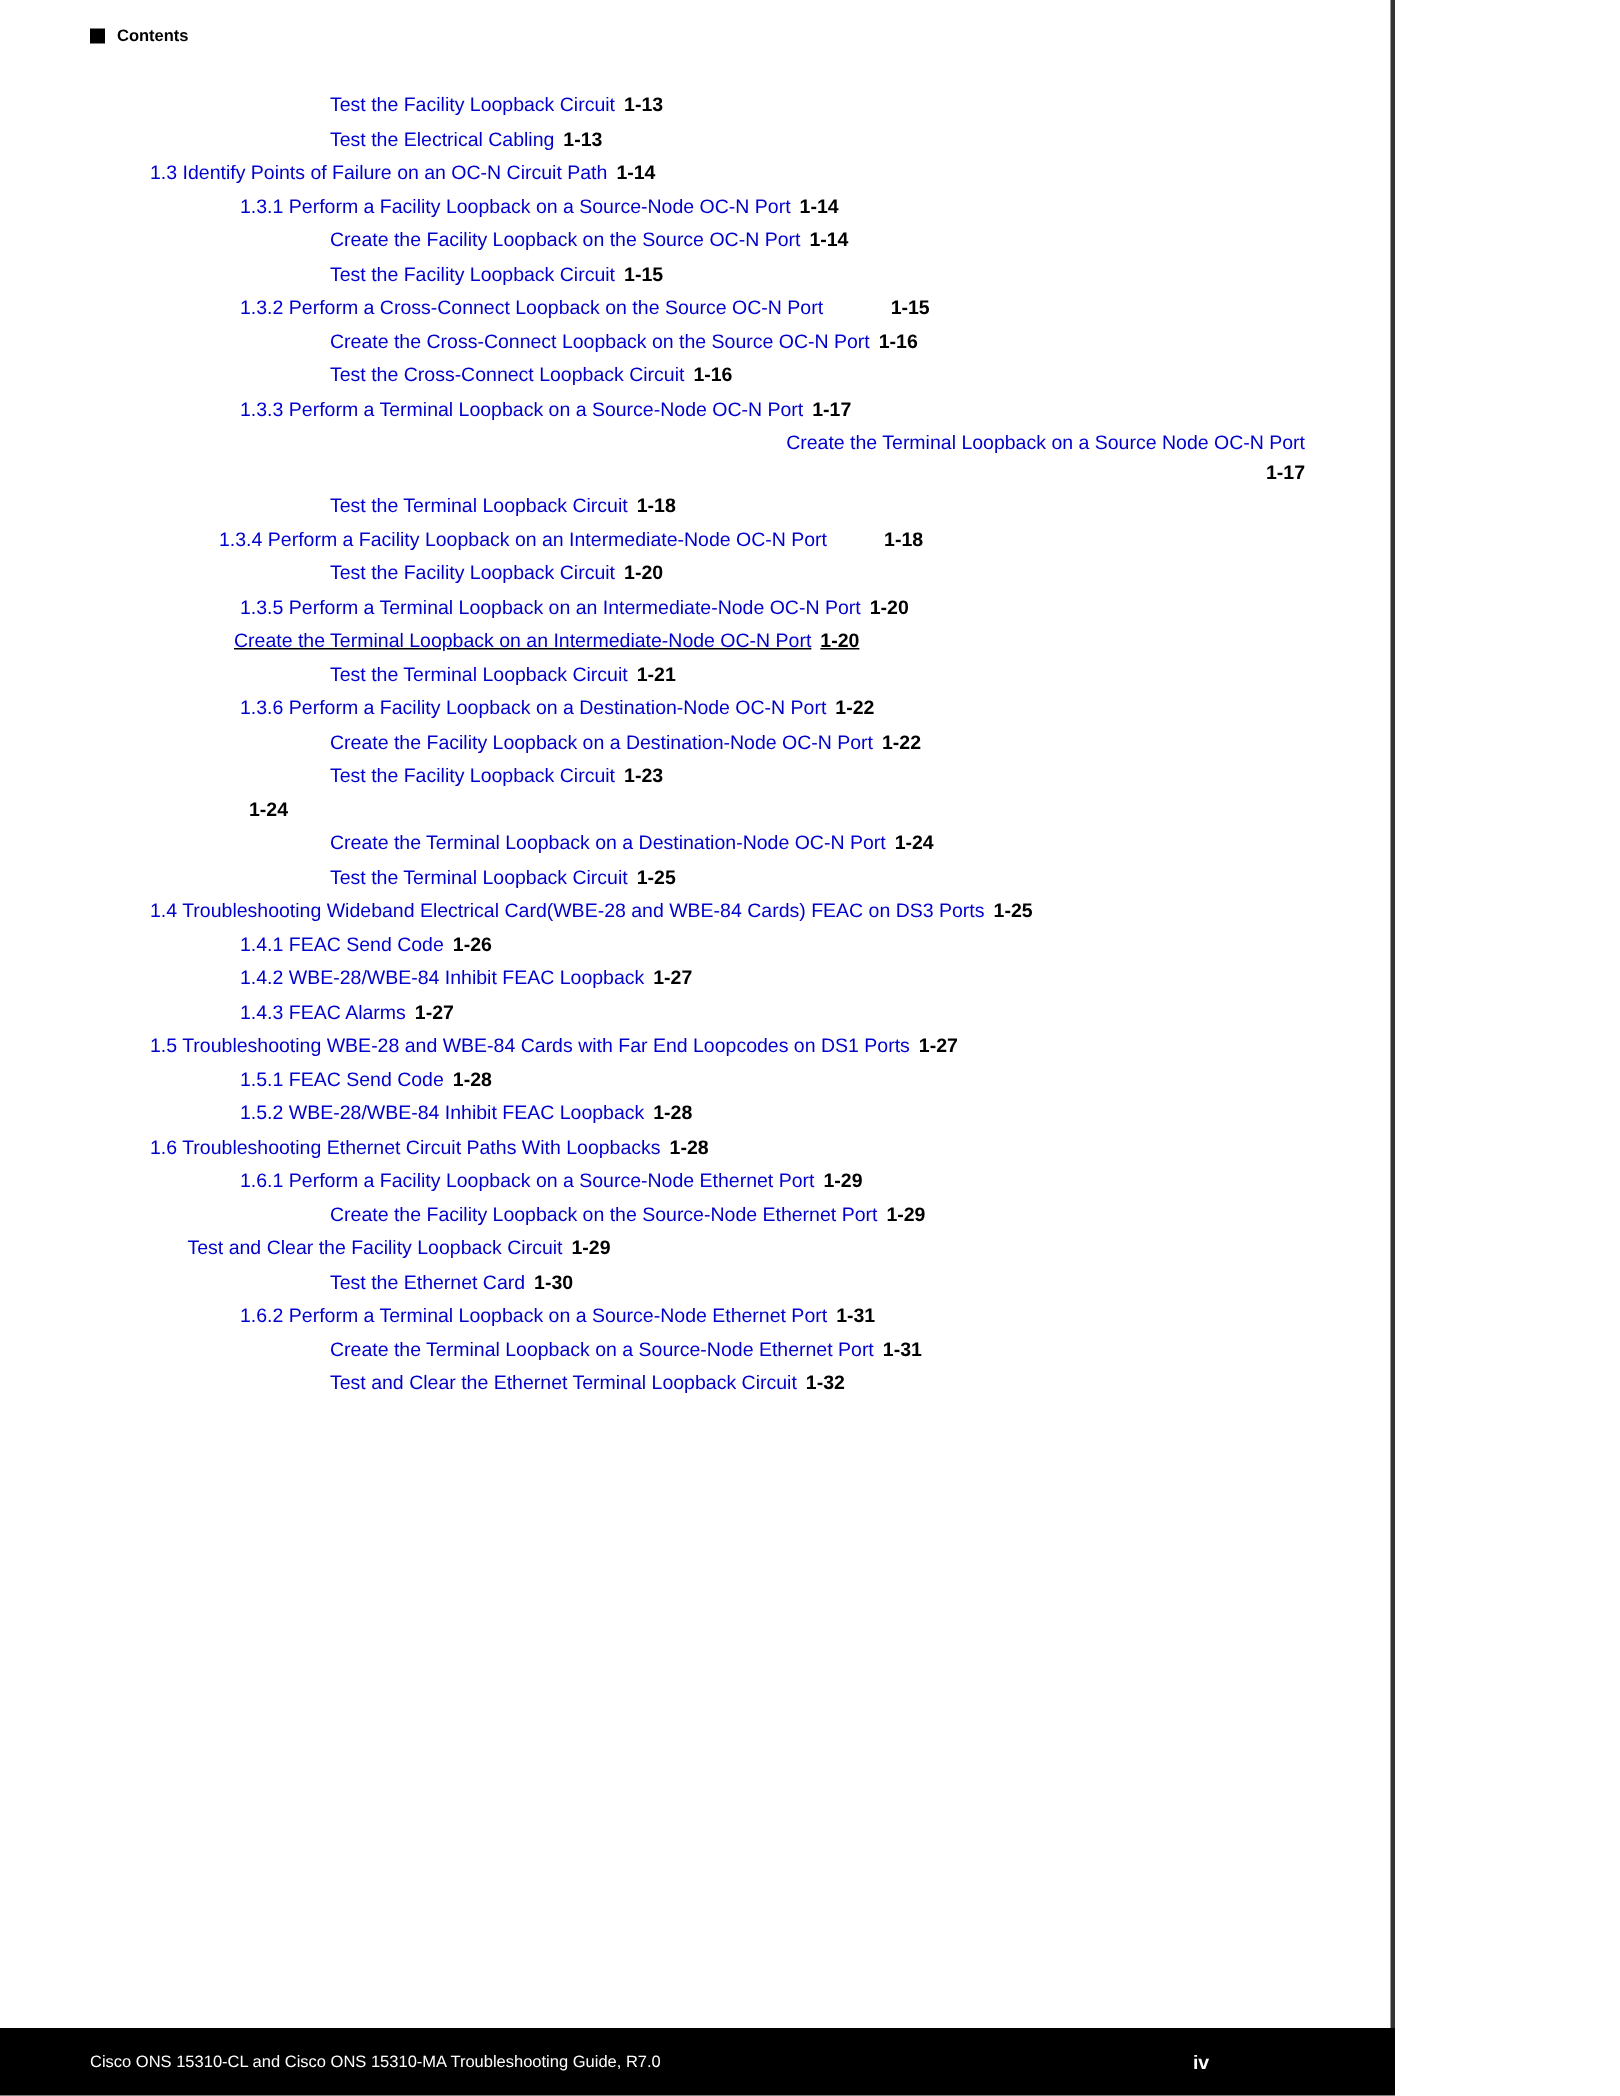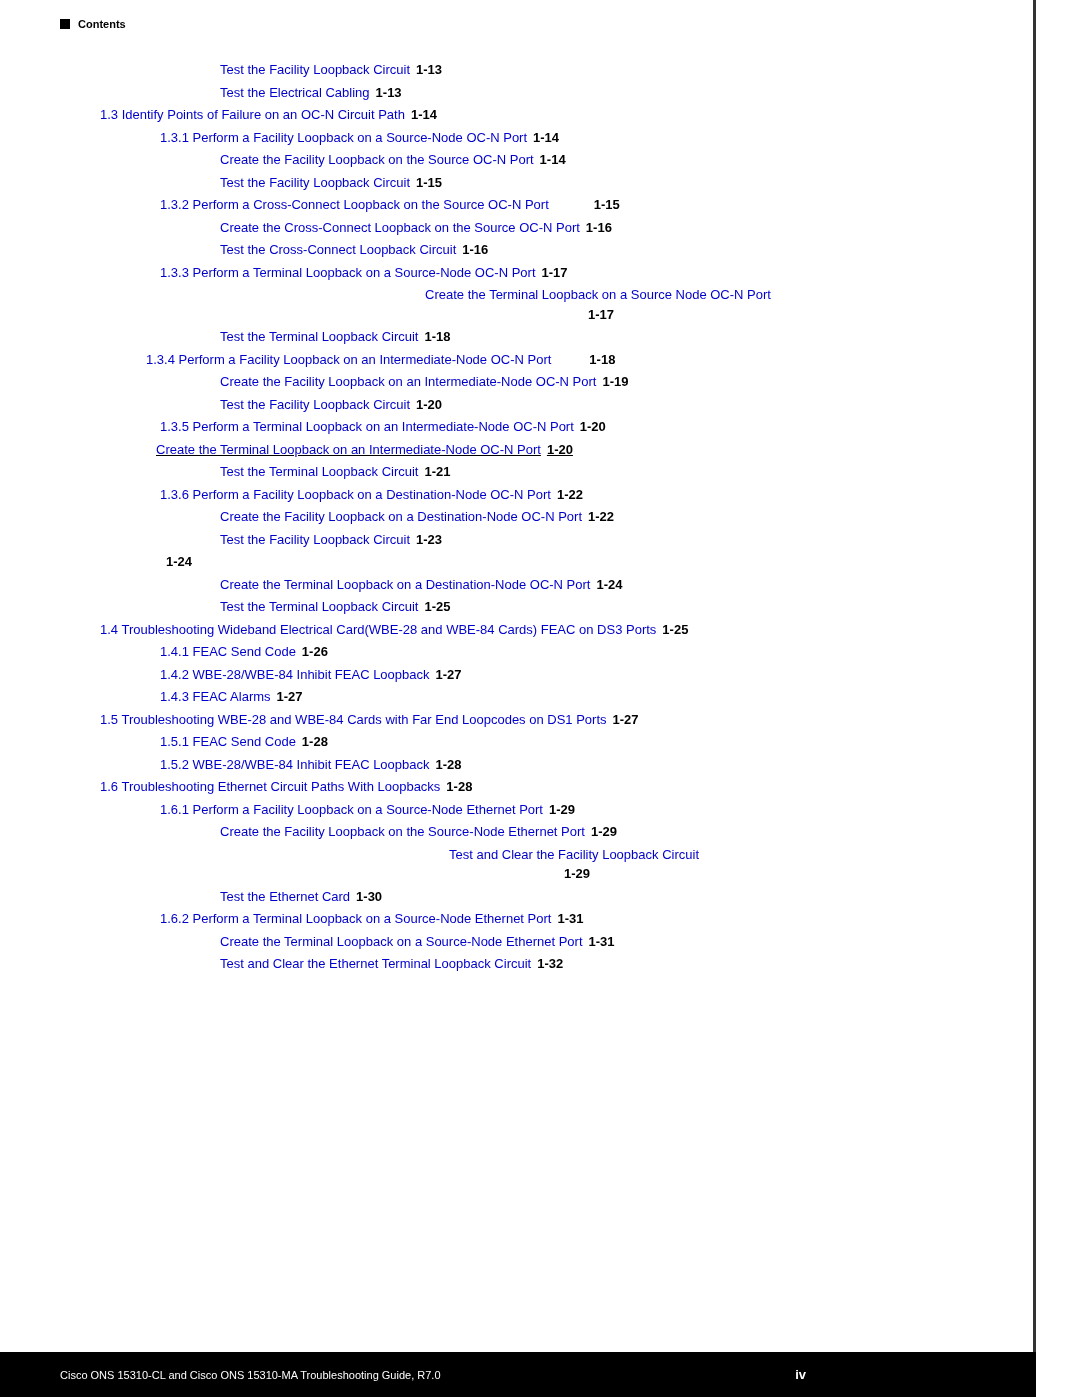--- a/index.html
+++ b/index.html
@@ -12,21 +12,21 @@
       width: 1080px;
       min-height: 1397px;
       background: #ffffff;
       font-family: Arial, Helvetica, sans-serif;
       font-size: 13px;
       color: #000000;
       position: relative;
     }
 
     .page-container {
-      width: 1036px;
+      width: 930px;
       min-height: 1397px;
       position: relative;
       padding: 0;
     }
 
     
     .header {
       padding: 18px 60px 10px 60px;
       display: flex;
       align-items: center;
@@ -48,21 +48,21 @@
     }
 
     
     .content {
       padding: 20px 60px 80px 60px;
     }
 
     
     .toc-entry {
       display: flex;
-      align-items: center;
+      align-items: flex-end;
       margin-bottom: 3px;
       line-height: 1.5;
     }
 
     .toc-link {
       color: #0000CC;
       text-decoration: none;
       font-size: 13px;
     }
 
@@ -169,24 +169,20 @@
       </div>
       <div class="toc-entry" style="margin-left: 160px;">
         <a class="toc-link" href="#">Test the Terminal Loopback Circuit</a>
         <span class="toc-page">1-18</span>
       </div>
       <div class="toc-entry" style="margin-left: 86px; gap: 32px;">
         <a class="toc-link" href="#">1.3.4  Perform a Facility Loopback on an Intermediate-Node OC-N Port</a>
         <span class="toc-page">1-18</span>
       </div>
       <div class="toc-entry" style="margin-left: 160px;">
-        <a class="toc-link" href="#">Create the Facility Loopback on an Intermediate-Node OC-N Port</a>
-        <span class="toc-page">1-19</span>
-      </div>
-      <div class="toc-entry" style="margin-left: 160px;">
         <a class="toc-link" href="#">Test the Facility Loopback Circuit</a>
         <span class="toc-page">1-20</span>
       </div>
       <div class="toc-entry" style="margin-left: 100px;">
         <a class="toc-link" href="#">1.3.5  Perform a Terminal Loopback on an Intermediate-Node OC-N Port</a>
         <span class="toc-page">1-20</span>
       </div>
       <div class="toc-entry" style="margin-left: 96px; text-decoration: underline;">
         <a class="toc-link" href="#">Create the Terminal Loopback on an Intermediate-Node OC-N Port</a>
         <span class="toc-page">1-20</span>
@@ -251,21 +247,21 @@
         <span class="toc-page">1-28</span>
       </div>
       <div class="toc-entry" style="margin-left: 100px;">
         <a class="toc-link" href="#">1.6.1  Perform a Facility Loopback on a Source-Node Ethernet Port</a>
         <span class="toc-page">1-29</span>
       </div>
       <div class="toc-entry" style="margin-left: 160px;">
         <a class="toc-link" href="#">Create the Facility Loopback on the Source-Node Ethernet Port</a>
         <span class="toc-page">1-29</span>
       </div>
-      <div class="toc-entry" style="margin-left: 112px; flex-direction: column;">
+      <div class="toc-entry" style="margin-left: 65px;">
         <a class="toc-link" href="#">Test and Clear the Facility Loopback Circuit</a>
         <span class="toc-page">1-29</span>
       </div>
       <div class="toc-entry" style="margin-left: 160px;">
         <a class="toc-link" href="#">Test the Ethernet Card</a>
         <span class="toc-page">1-30</span>
       </div>
       <div class="toc-entry" style="margin-left: 100px;">
         <a class="toc-link" href="#">1.6.2  Perform a Terminal Loopback on a Source-Node Ethernet Port</a>
         <span class="toc-page">1-31</span>

